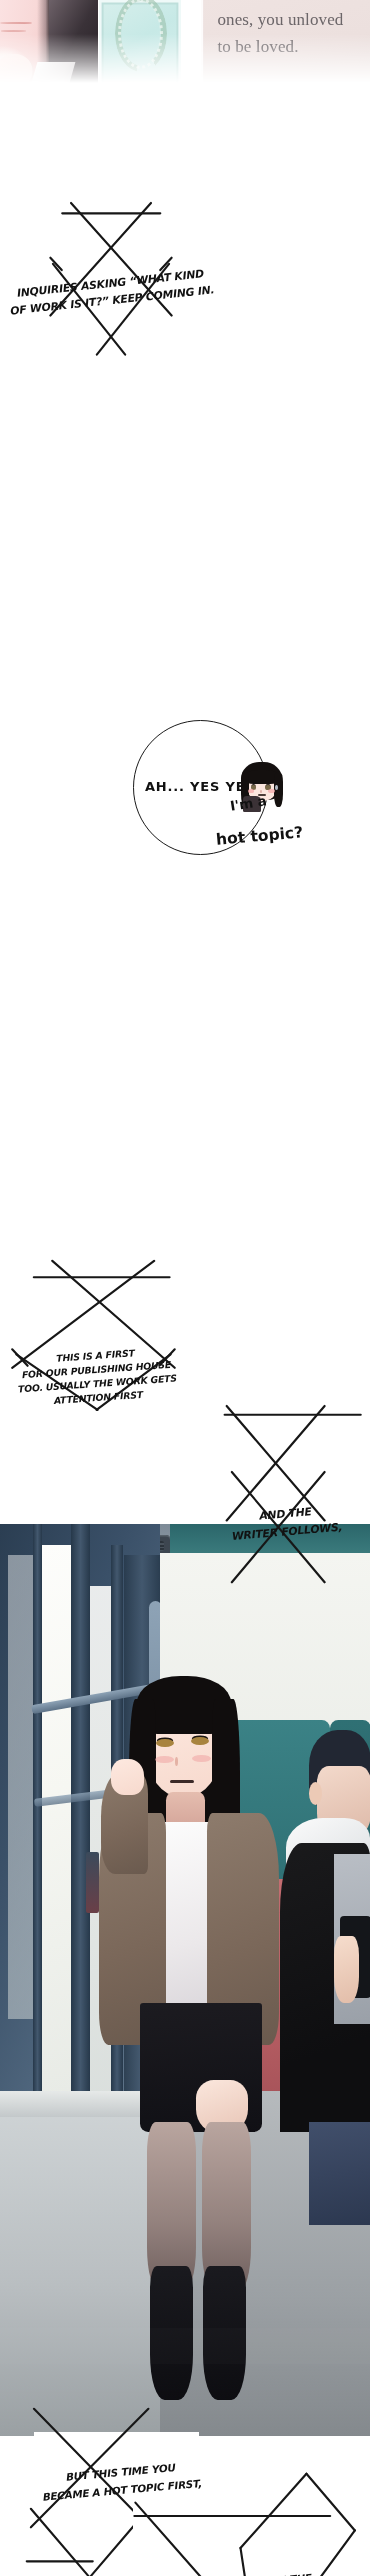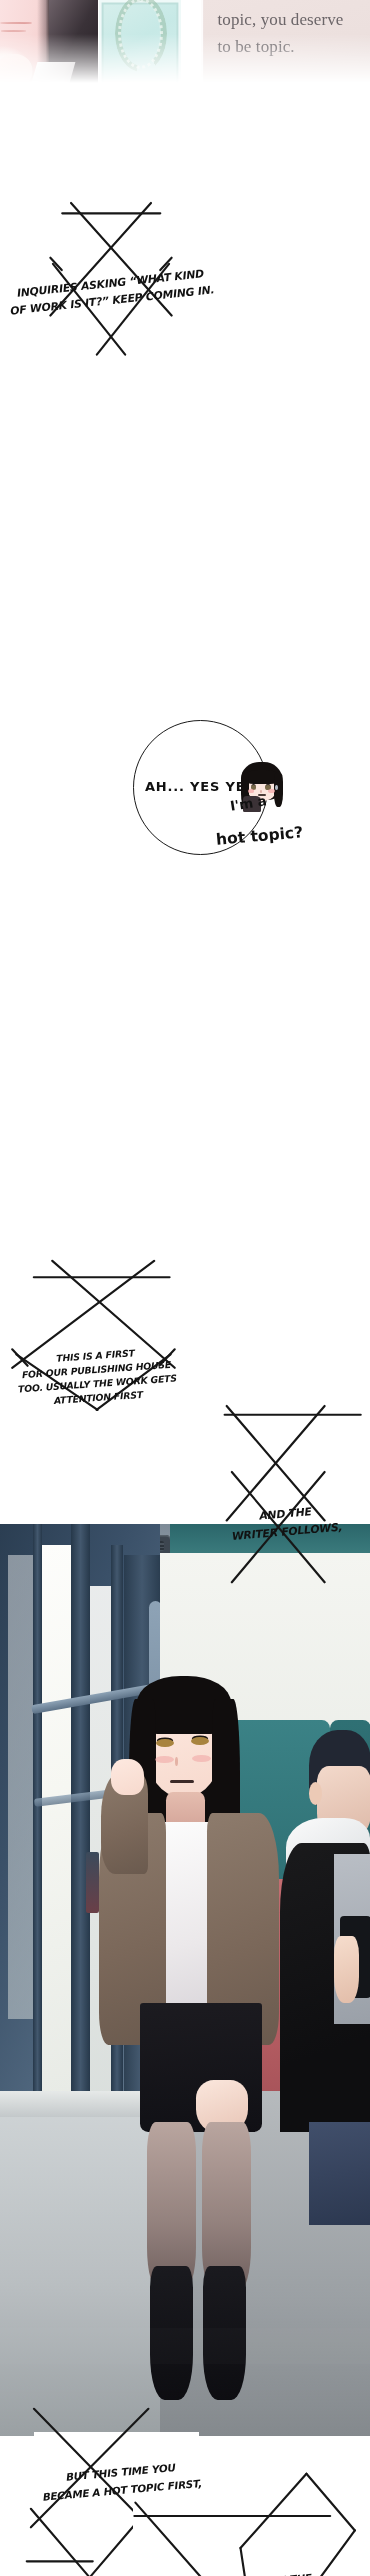--- a/index.html
+++ b/index.html
@@ -239,22 +239,22 @@
       <div class="ts-collar"></div>
 
       <div class="ts-frame">
         <div class="ts-wreath"></div>
         <div class="ts-wreath2"></div>
       </div>
       <div class="ts-gap"></div>
 
       <div class="ts-quote">
         <p class="l1">To all the unloved</p>
-        <p class="l2">topic, you deserve</p>
-        <p class="l3">to be topic.</p>
+        <p class="l2">ones, you unloved</p>
+        <p class="l3">to be loved.</p>
       </div>
     </div>
   </div>
 
   <div class="hexwrap" style="left:21.6px;top:206px;width:178px;height:155px;">
     <svg width="178" height="155" viewBox="0 0 345 300" aria-hidden="true">
       <g fill="none" stroke="#171717" stroke-width="4.2" stroke-linecap="round">
         <line x1="78" y1="14" x2="268" y2="14"></line>
         <line x1="95" y1="-6" x2="290" y2="212"></line>
         <line x1="250" y1="-6" x2="55" y2="212"></line>

